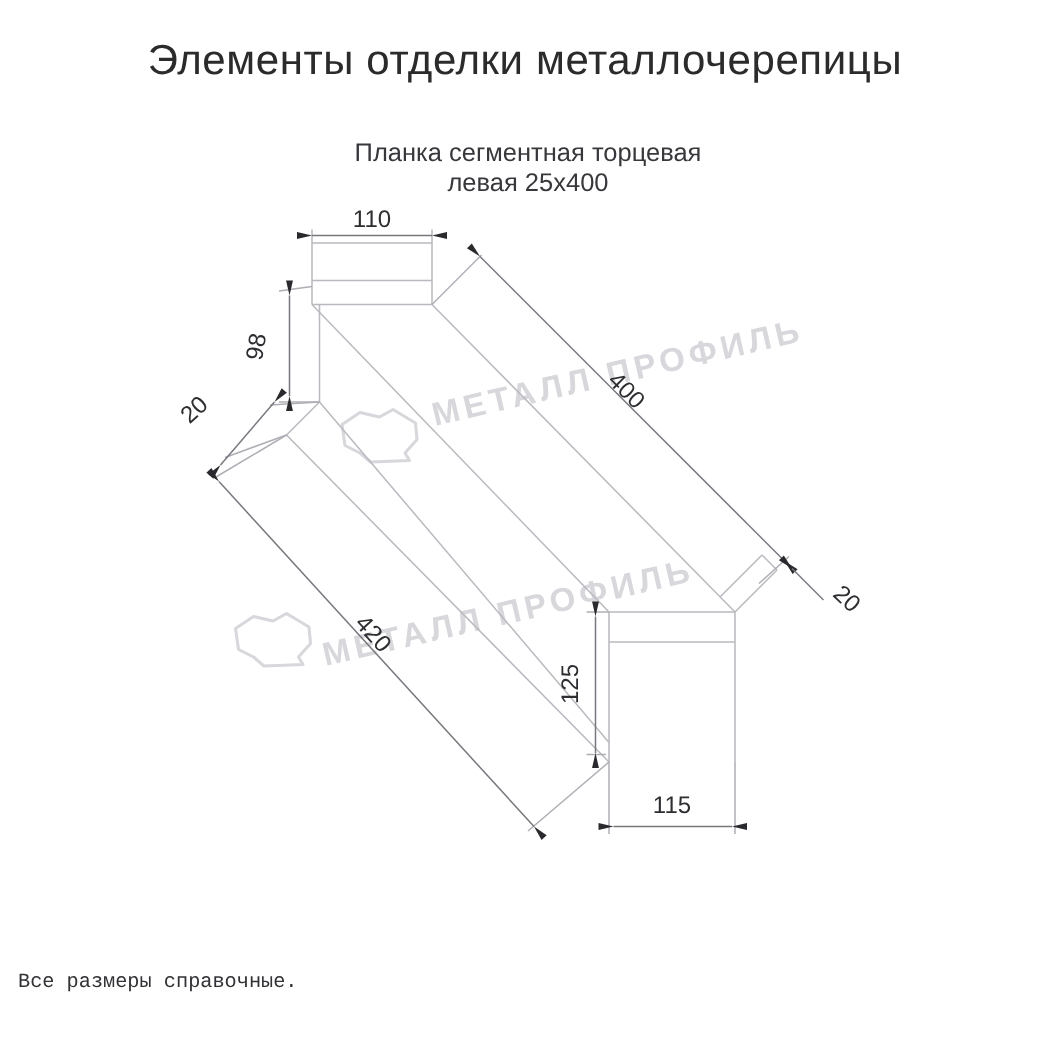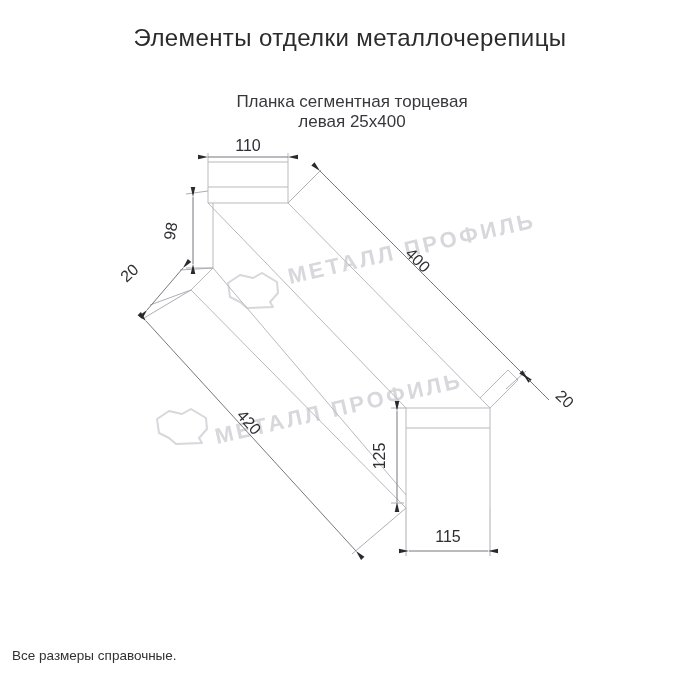--- a/index.html
+++ b/index.html
@@ -4,31 +4,31 @@
 <style>
   html,body{margin:0;padding:0;}
   body{
     width:700px;height:700px;position:relative;background:#ffffff;
     overflow:hidden;
     font-family:"Liberation Sans", sans-serif;
     -webkit-font-smoothing:antialiased;
   }
   .page-title{
     position:absolute;top:24px;left:0;width:700px;
-    text-align:center;font-size:24px;font-weight:400;color:#2b2b2b;
+    text-align:center;font-size:28px;font-weight:400;color:#2b2b2b;
     letter-spacing:0.4px;
   }
   .drawing-subtitle{
     position:absolute;top:92px;left:0;width:704px;
     text-align:center;font-size:17px;line-height:20px;color:#38383c;
   }
   .drawing-svg{position:absolute;left:0;top:0;}
   .footer-notes{
     position:absolute;left:12px;top:646px;
-    font-size:13.5px;line-height:20px;color:#323236;
+    font-size:13.5px;line-height:20px;color:#323236;font-family:Liberation Mono, monospace;
   }
   
   .obj{stroke:#b9b9bf;stroke-width:1;fill:none;stroke-linejoin:round;}
   .ext{stroke:#aeaeb5;stroke-width:1;fill:none;}
   .dim{stroke:#77777e;stroke-width:1;fill:none;}
   .dimtxt{fill:#2e2e32;font-family:"Liberation Sans",sans-serif;font-size:16px;}
   .wm{fill:#d7d7dc;font-family:"Liberation Sans",sans-serif;font-weight:700;
       font-size:22px;letter-spacing:3px;}
   .cloud{stroke:#d7d7dc;stroke-width:2;fill:none;stroke-linejoin:round;}
 </style>

